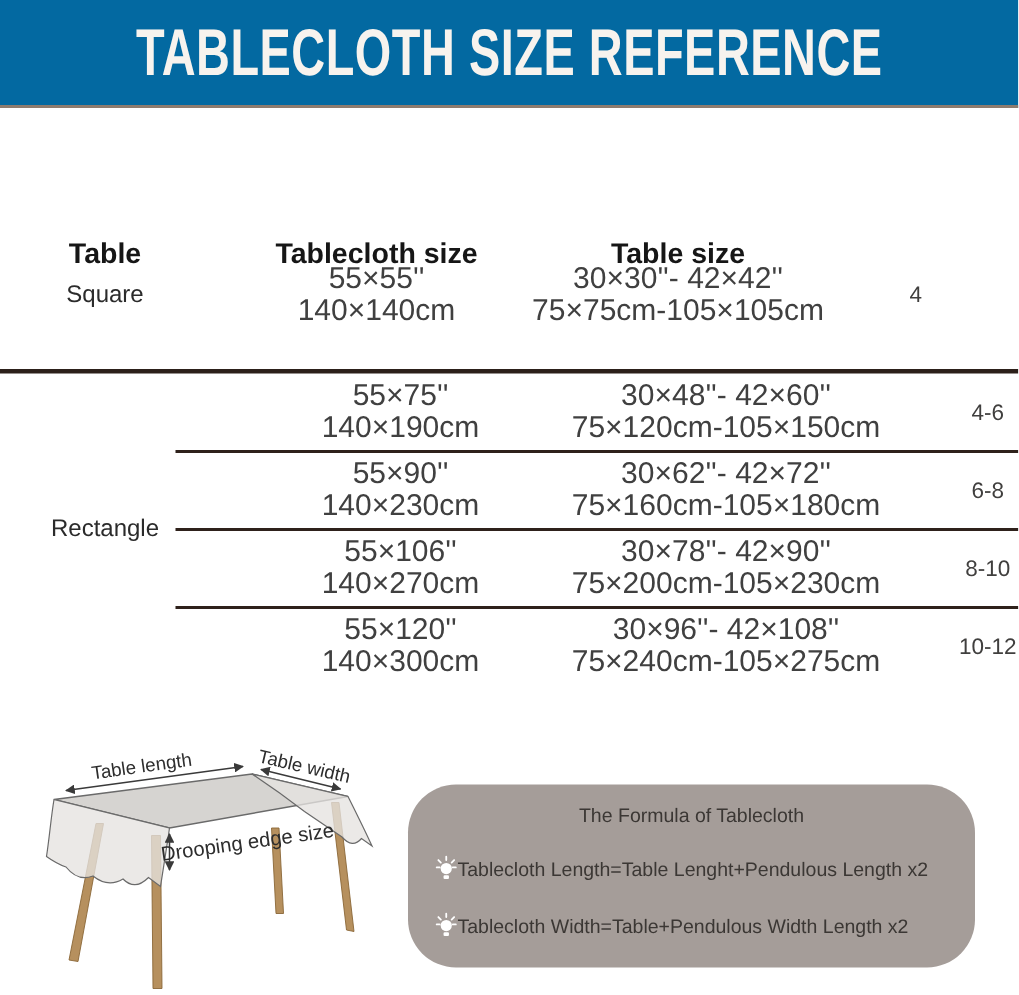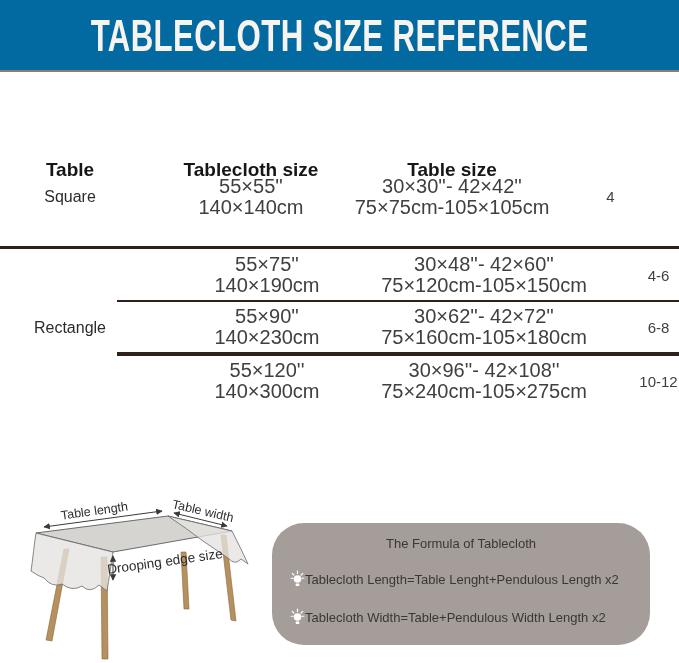--- a/index.html
+++ b/index.html
@@ -162,20 +162,34 @@
       <div class="c">
         <div class="ln">30×62''- 42×72''</div>
         <div class="ln">75×160cm-105×180cm</div>
       </div>
       <div class="c">
           <span class="seats-val">6-8</span>
         </div>
     </div>
     <div class="inner-div"></div>
 
+    <div class="trow cols">
+      <div class="c"></div>
+      <div class="c">
+        <div class="ln">55×106''</div>
+        <div class="ln">140×270cm</div>
+      </div>
+      <div class="c">
+        <div class="ln">30×78''- 42×90''</div>
+        <div class="ln">75×200cm-105×230cm</div>
+      </div>
+      <div class="c">
+          <span class="seats-val">8-10</span>
+        </div>
+    </div>
     <div class="inner-div"></div>
 
     <div class="trow cols">
       <div class="c"></div>
       <div class="c">
         <div class="ln">55×120''</div>
         <div class="ln">140×300cm</div>
       </div>
       <div class="c">
         <div class="ln">30×96''- 42×108''</div>

